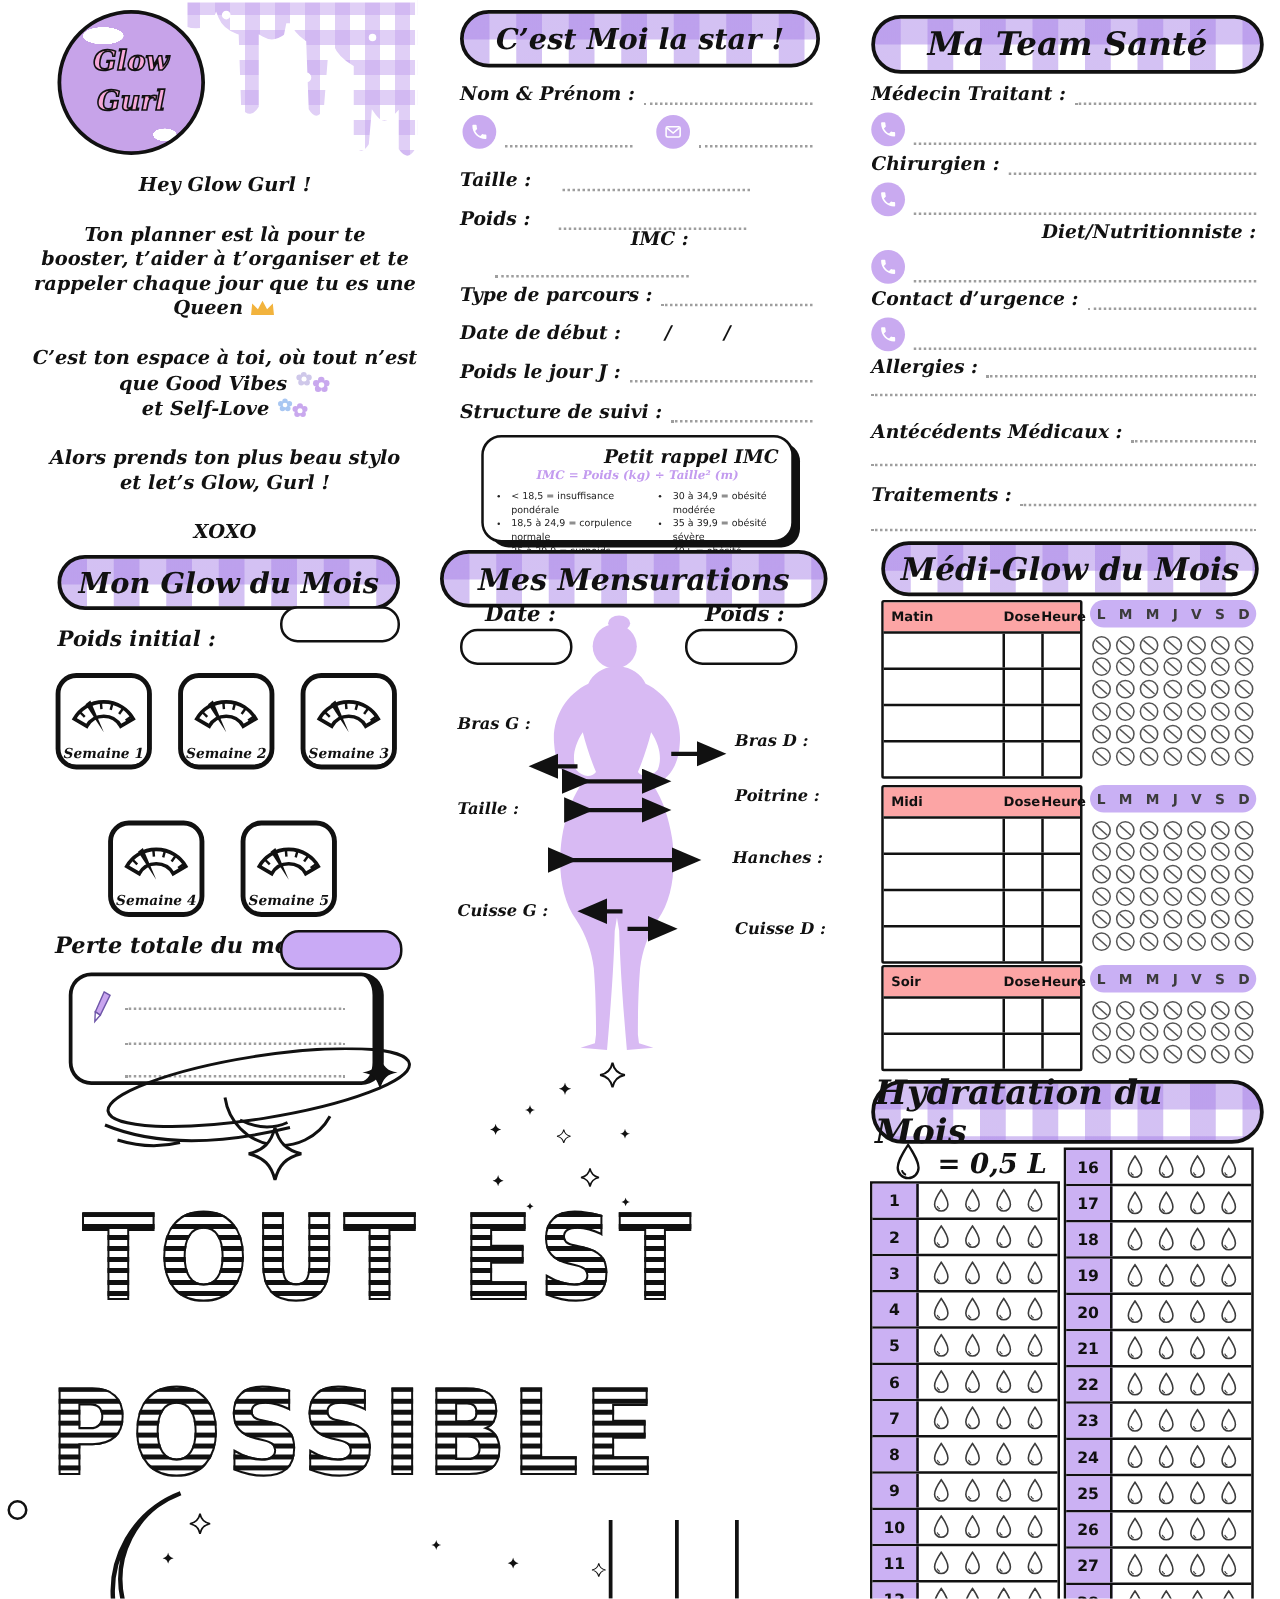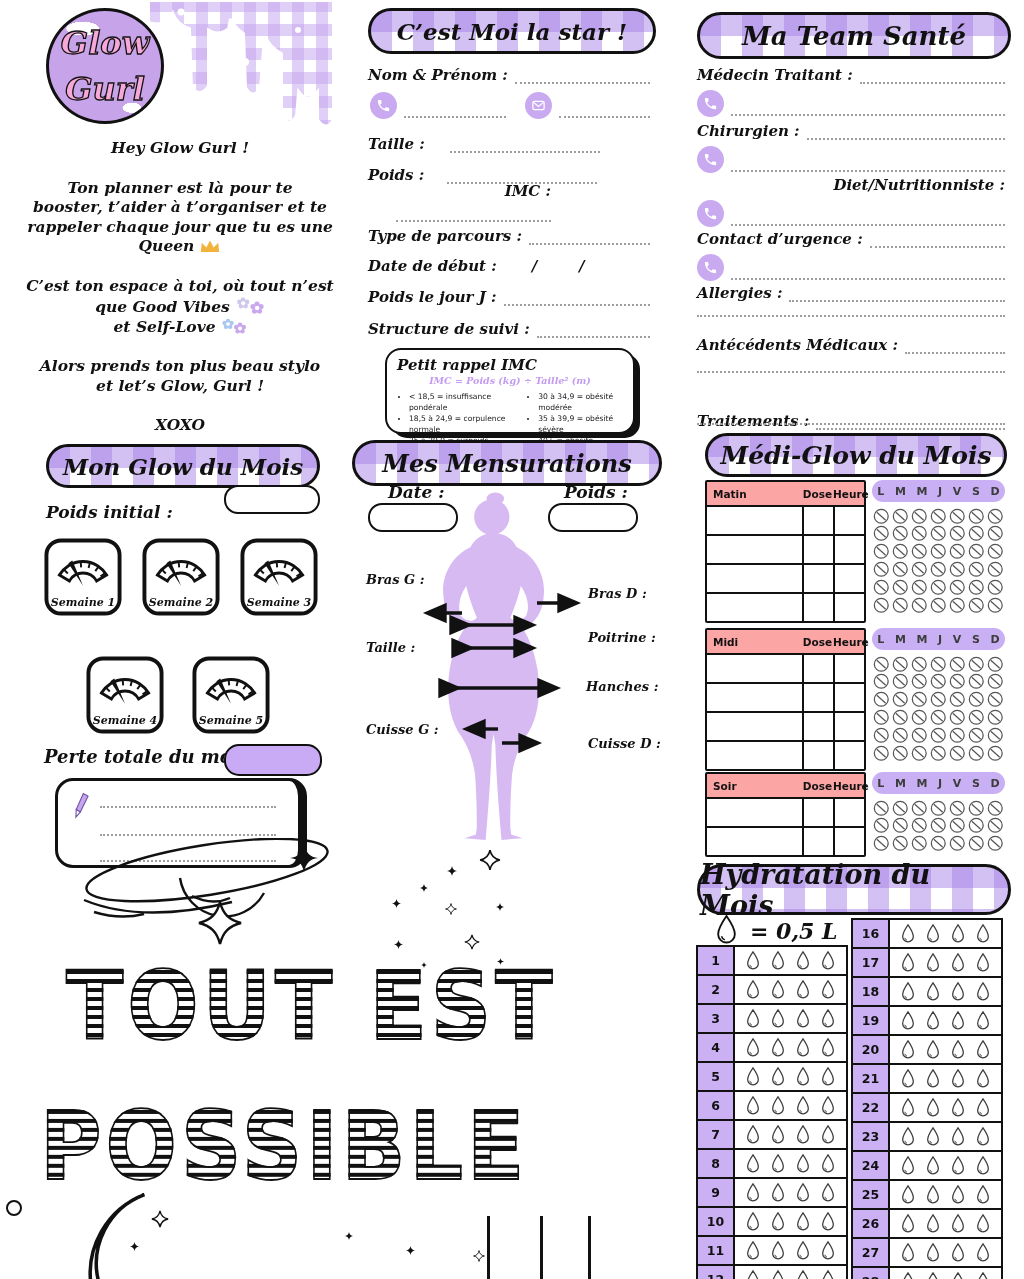--- a/index.html
+++ b/index.html
@@ -25,21 +25,21 @@
          align-items:center;justify-content:center;flex:0 0 auto;}
   .picon svg{width:15px;height:15px;}
 
   
   .logo{left:46px;top:8px;width:112px;height:110px;border:3.5px solid #111;border-radius:50%;
     background:
       radial-gradient(ellipse 26px 11px at 30% 16%, #fff 62%, rgba(255,255,255,0) 63%),
       radial-gradient(ellipse 15px 8px at 74% 88%, #fff 62%, rgba(255,255,255,0) 63%),
       #c7a3e9;
     display:flex;flex-direction:column;align-items:center;justify-content:center;}
-  .logo-line{font-family:"DejaVu Serif",serif;font-weight:bold;font-style:italic;font-size:32px;
+  .logo-line{font-family:"DejaVu Serif",serif;font-weight:bold;font-style:italic;font-size:22px;
     color:#f7a8d9;-webkit-text-stroke:1.3px #111;line-height:1.45;}
 
   
   .intro{left:18px;top:138px;width:324px;text-align:center;font-size:15.5px;line-height:19.5px;}
   .intro-line{font-family:"DejaVu Serif",serif;font-weight:bold;font-style:italic;}
   .intro-line.gap{margin-top:20px;}
   .inline-icon{display:inline-block;vertical-align:-3px;margin-left:5px;}
 
   
   .scale-row{display:flex;}
@@ -54,21 +54,21 @@
   
   .retro{font-family:"DejaVu Sans",sans-serif;font-weight:bold;letter-spacing:4px;
     color:transparent;-webkit-text-fill-color:transparent;
     background-image:repeating-linear-gradient(#111 0 3.5px,#fff 3.5px 8px);
     -webkit-background-clip:text;background-clip:text;
     -webkit-text-stroke:1.6px #111;transform:scaleY(1.12);transform-origin:top left;white-space:nowrap;}
 
   
   .imc-box{left:385px;top:348px;width:250px;height:86px;border:2.5px solid #111;border-radius:16px;
     background:#fff;box-shadow:6px 5px 0 -1px #111;padding:6px 10px 4px;box-sizing:border-box;}
-  .imc-title{text-align:left;font-size:15px;}
+  .imc-title{text-align:right;font-size:15px;}
   .imc-formula{text-align:center;font-size:9.5px;color:#c39bef;font-weight:bold;font-style:italic;margin-top:1px;}
   .imc-cols{display:flex;gap:18px;margin-top:5px;}
   .imc-cols ul{margin:0;padding-left:12px;font-size:7.6px;line-height:11px;
     font-family:"DejaVu Sans",sans-serif;color:#222;}
 
   
   .medblock{left:705px;width:300px;}
   .medtable{position:absolute;left:0;top:0;width:161px;border:2px solid #111;border-radius:2px;
     background:#fff;box-sizing:border-box;}
   .mth{display:flex;background:#fca5a5;height:23px;align-items:center;
@@ -483,21 +483,21 @@
     <span class="dot fill"></span>
   </div>
   <div class="abs dot" style="left:697px;top:302px;width:308px;"></div>
 
   <div class="abs frow" style="left:697px;top:336px;width:308px;">
     <span class="flabel">Antécédents Médicaux :</span>
     <span class="dot fill"></span>
   </div>
   <div class="abs dot" style="left:697px;top:358px;width:308px;"></div>
 
-  <div class="abs frow" style="left:697px;top:387px;width:308px;margin-top:25px;">
+  <div class="abs frow" style="left:697px;top:387px;width:308px;">
     <span class="flabel">Traitements :</span>
     <span class="dot fill"></span>
   </div>
   <div class="abs dot" style="left:697px;top:410px;width:308px;"></div>
 
   <div class="abs header-pill gingham" style="left:705px;top:433px;width:296px;height:38px;font-size:25px;">
     <span>Médi-Glow du Mois</span>
   </div>
 
   <div class="abs medblock" style="top:480px;">

